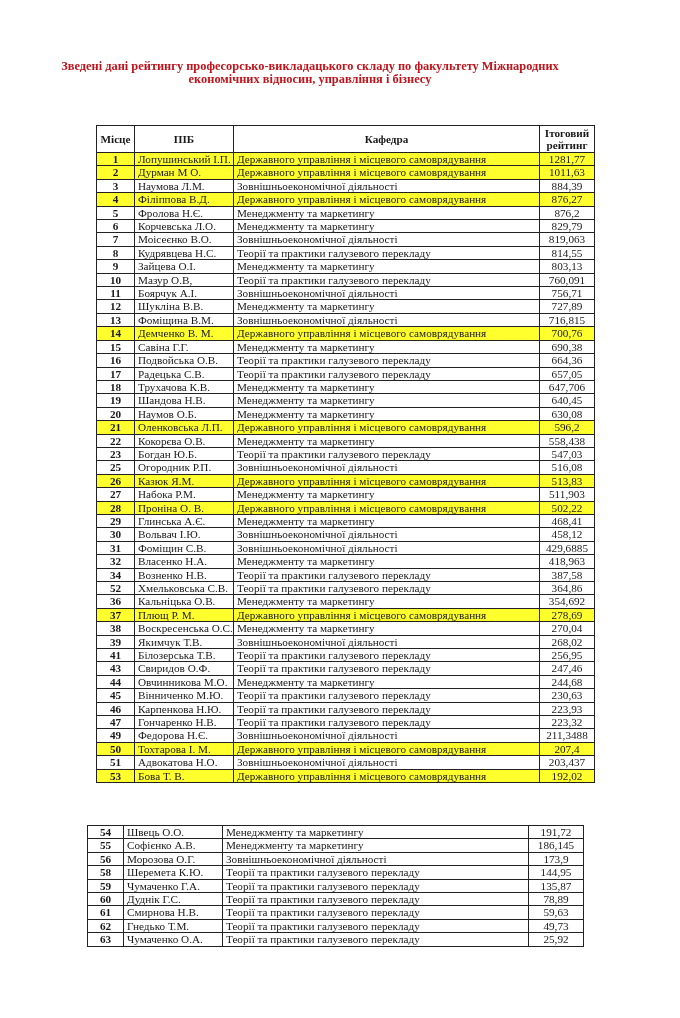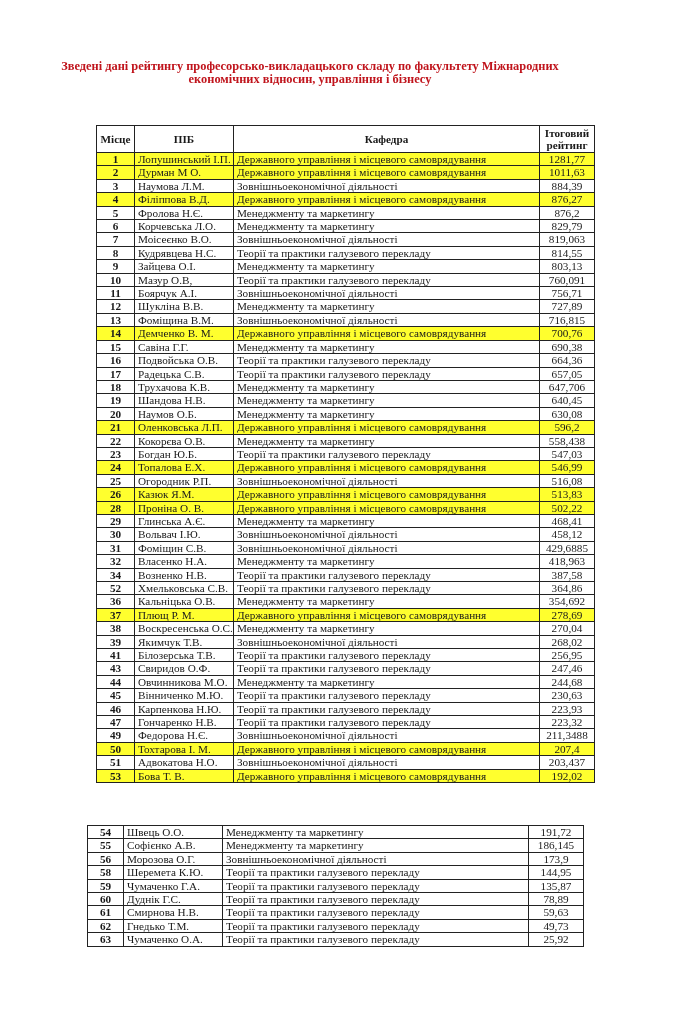--- a/index.html
+++ b/index.html
@@ -174,37 +174,37 @@
         <td>Кокорєва О.В.</td>
         <td>Менеджменту  та маркетингу</td>
         <td class="score">558,438</td>
       </tr>
       <tr>
         <td class="num">23</td>
         <td>Богдан Ю.Б.</td>
         <td>Теорії  та практики галузевого перекладу</td>
         <td class="score">547,03</td>
       </tr>
-      <tr class="hl">
-        <td class="num">24</td>
-        <td>Топалова Е.Х.</td>
-        <td>Державного  управління і місцевого самоврядування</td>
-        <td class="score">546,99</td>
-      </tr>
       <tr>
         <td class="num">25</td>
         <td>Огородник Р.П.</td>
         <td>Зовнішньоекономічної  діяльності</td>
         <td class="score">516,08</td>
       </tr>
       <tr class="hl">
         <td class="num">26</td>
         <td>Казюк Я.М.</td>
         <td>Державного  управління і місцевого самоврядування</td>
         <td class="score">513,83</td>
+      </tr>
+      <tr>
+        <td class="num">27</td>
+        <td>Набока Р.М.</td>
+        <td>Менеджменту  та маркетингу</td>
+        <td class="score">511,903</td>
       </tr>
       <tr class="hl">
         <td class="num">28</td>
         <td>Проніна О. В.</td>
         <td>Державного  управління і місцевого самоврядування</td>
         <td class="score">502,22</td>
       </tr>
       <tr>
         <td class="num">29</td>
         <td>Глинська А.Є.</td>

